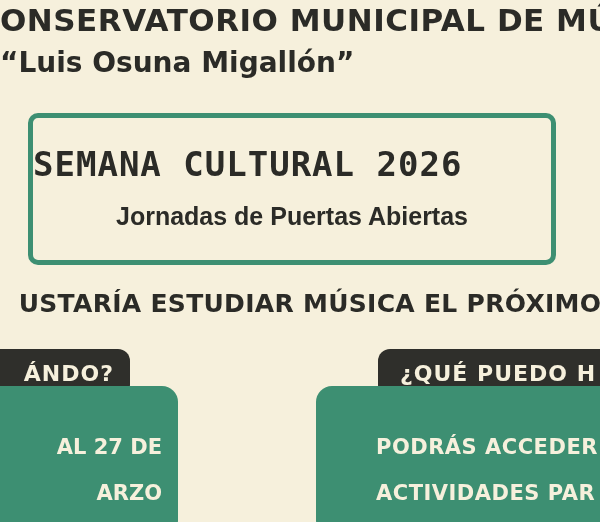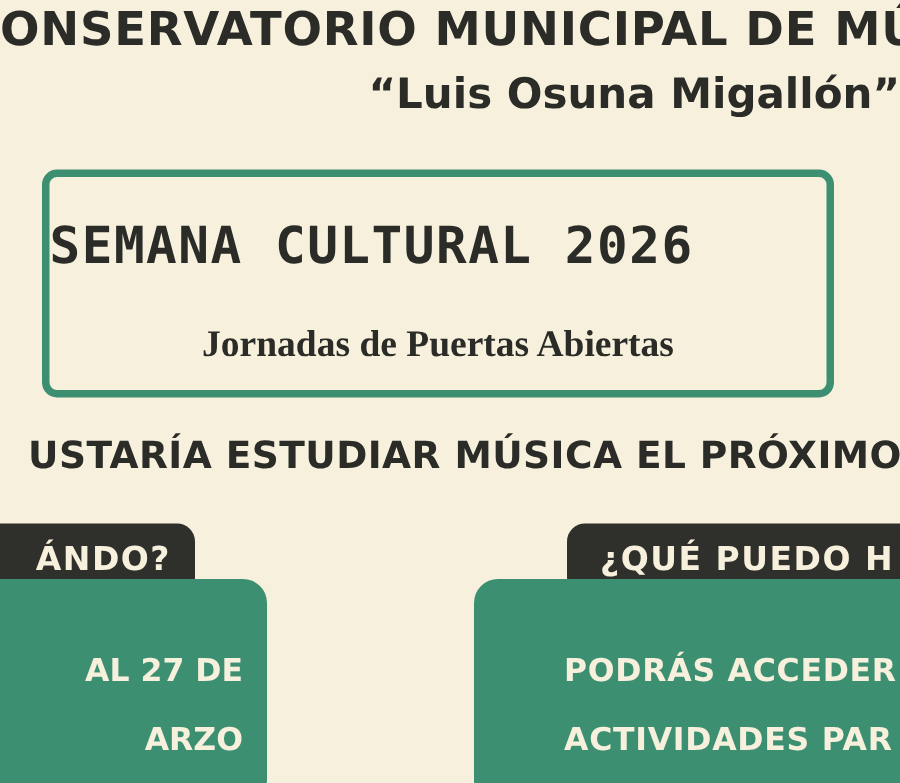--- a/index.html
+++ b/index.html
@@ -33,21 +33,21 @@
     font-size: 31px;
     letter-spacing: 0.5px;
     color: #2b2b27;
     white-space: nowrap;
   }
   .header-line2 {
     position: absolute;
     top: 46px;
     left: 0;
     width: 600px;
-    text-align: right;
+    text-align: left;
     font-family: "DejaVu Sans", sans-serif;
     font-weight: bold;
     font-size: 28px;
     color: #2b2b27;
     white-space: nowrap;
   }
 
   
   .frame-box {
     position: absolute;
@@ -71,26 +71,25 @@
     letter-spacing: 1px;
     color: #2b2b27;
     white-space: nowrap;
   }
   .frame-subtitle {
     position: absolute;
     top: 84px;
     left: 0;
     width: 100%;
     text-align: center;
-    font-family: Liberation Serif, serif;
+    font-family: Liberation Sans, sans-serif;
     font-weight: bold;
     font-size: 25px;
     color: #2b2b27;
     white-space: nowrap;
-    margin-top: 14px;
   }
 
   
   .question-line {
     position: absolute;
     top: 289px;
     left: 0;
     width: 600px;
     text-align: center;
     font-family: "DejaVu Sans", sans-serif;

